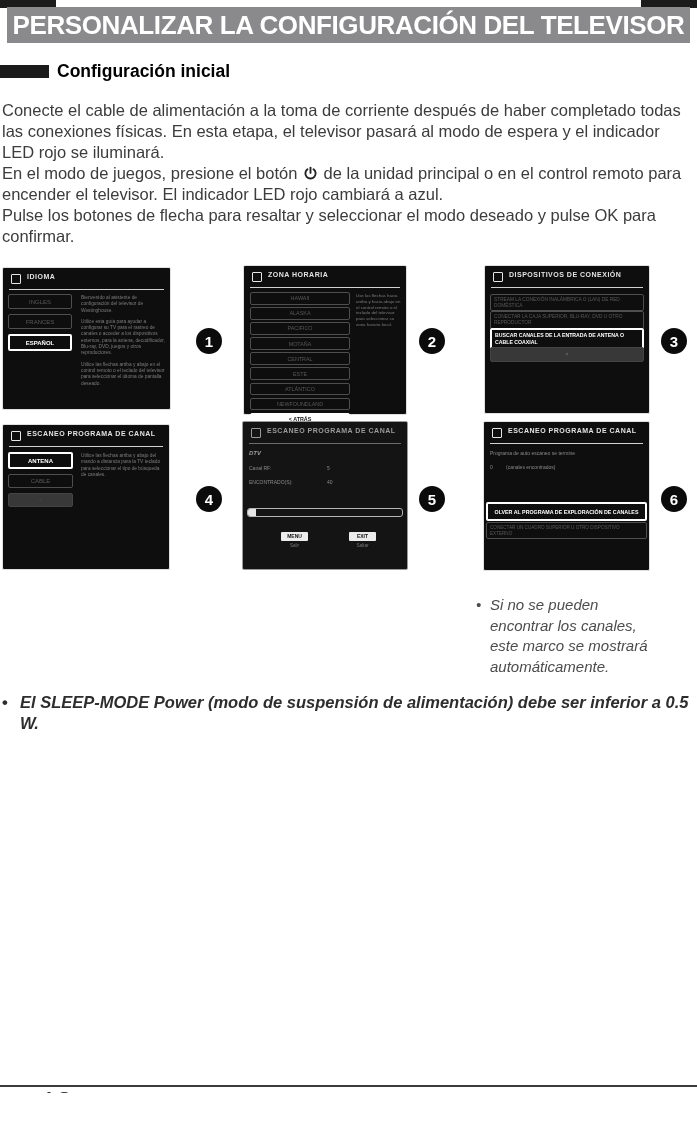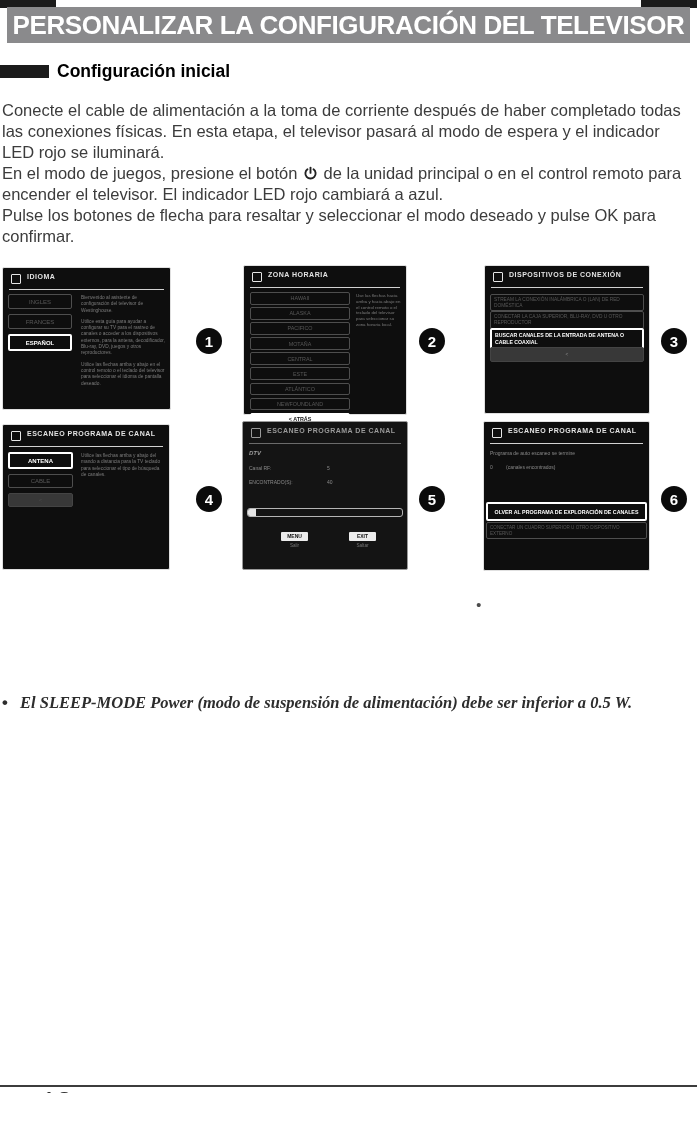--- a/index.html
+++ b/index.html
@@ -90,21 +90,21 @@
     display:flex;
   }
   .side-note .bullet { width:14px; flex:none; }
   .side-note .note-text { width:172px; }
   .sleep-note {
     position:absolute; left:2px; top:692px; width:694px;
     font-size:16.5px; font-weight:bold; font-style:italic; color:#2d2d2d; line-height:21px;
     display:flex;
   }
   .sleep-note .bullet { width:18px; flex:none; font-style:normal; }
-  .sleep-note .note-text { width:672px;font-family:Liberation Serif, serif; }
+  .sleep-note .note-text { width:672px; }
   
   .footer-line { position:absolute; left:0; top:1085px; width:697px; border-top:2px solid #3c3c3c; }
   .lang-badge {
     position:absolute; left:3px; top:1093px; width:31px; height:25px;
     background:#9c9c9c; border-radius:6px; color:#ffffff; font-size:15px;
     text-align:center; line-height:25px;
   }
   .page-number { position:absolute; left:41px; top:1086px; font-size:28px; color:#333; }
   .bottom-line { position:absolute; left:0; top:1121px; width:697px; height:3px; background:#1b1b1b; }
 </style>
@@ -221,20 +221,21 @@
     <span class="tv5-label" style="left:6px; top:28px;">Programa de auto escaneo se termine</span>
     <span class="tv5-label" style="left:6px; top:42px;">0</span>
     <span class="tv5-label" style="left:22px; top:42px;">(canales encontrados)</span>
     <div class="tv-btn selected" style="position:absolute; left:2px; right:2px; top:80px; height:15px; font-size:5.3px; white-space:nowrap; overflow:hidden;">OLVER AL PROGRAMA DE EXPLORACIÓN DE CANALES</div>
     <div class="tv-btn wide-btn" style="left:2px; right:2px; top:100px; height:13px; font-size:4.6px;">CONECTAR UN CUADRO SUPERIOR U OTRO DISPOSITIVO EXTERNO</div>
   </div>
   <div class="step-circle" style="left:661px; top:486px;">6</div>
 
   <div class="side-note">
     <span class="bullet">•</span>
+    <span class="note-text">Si no se pueden encontrar los canales, este marco se mostrará automáticamente.</span>
   </div>
 
   <div class="sleep-note">
     <span class="bullet">•</span>
     <span class="note-text">El SLEEP-MODE Power (modo de suspensión de alimentación) debe ser inferior a 0.5 W.</span>
   </div>
 
   <div class="footer-line"></div>
   <div class="lang-badge">Es</div>
   <div class="page-number">13</div>

